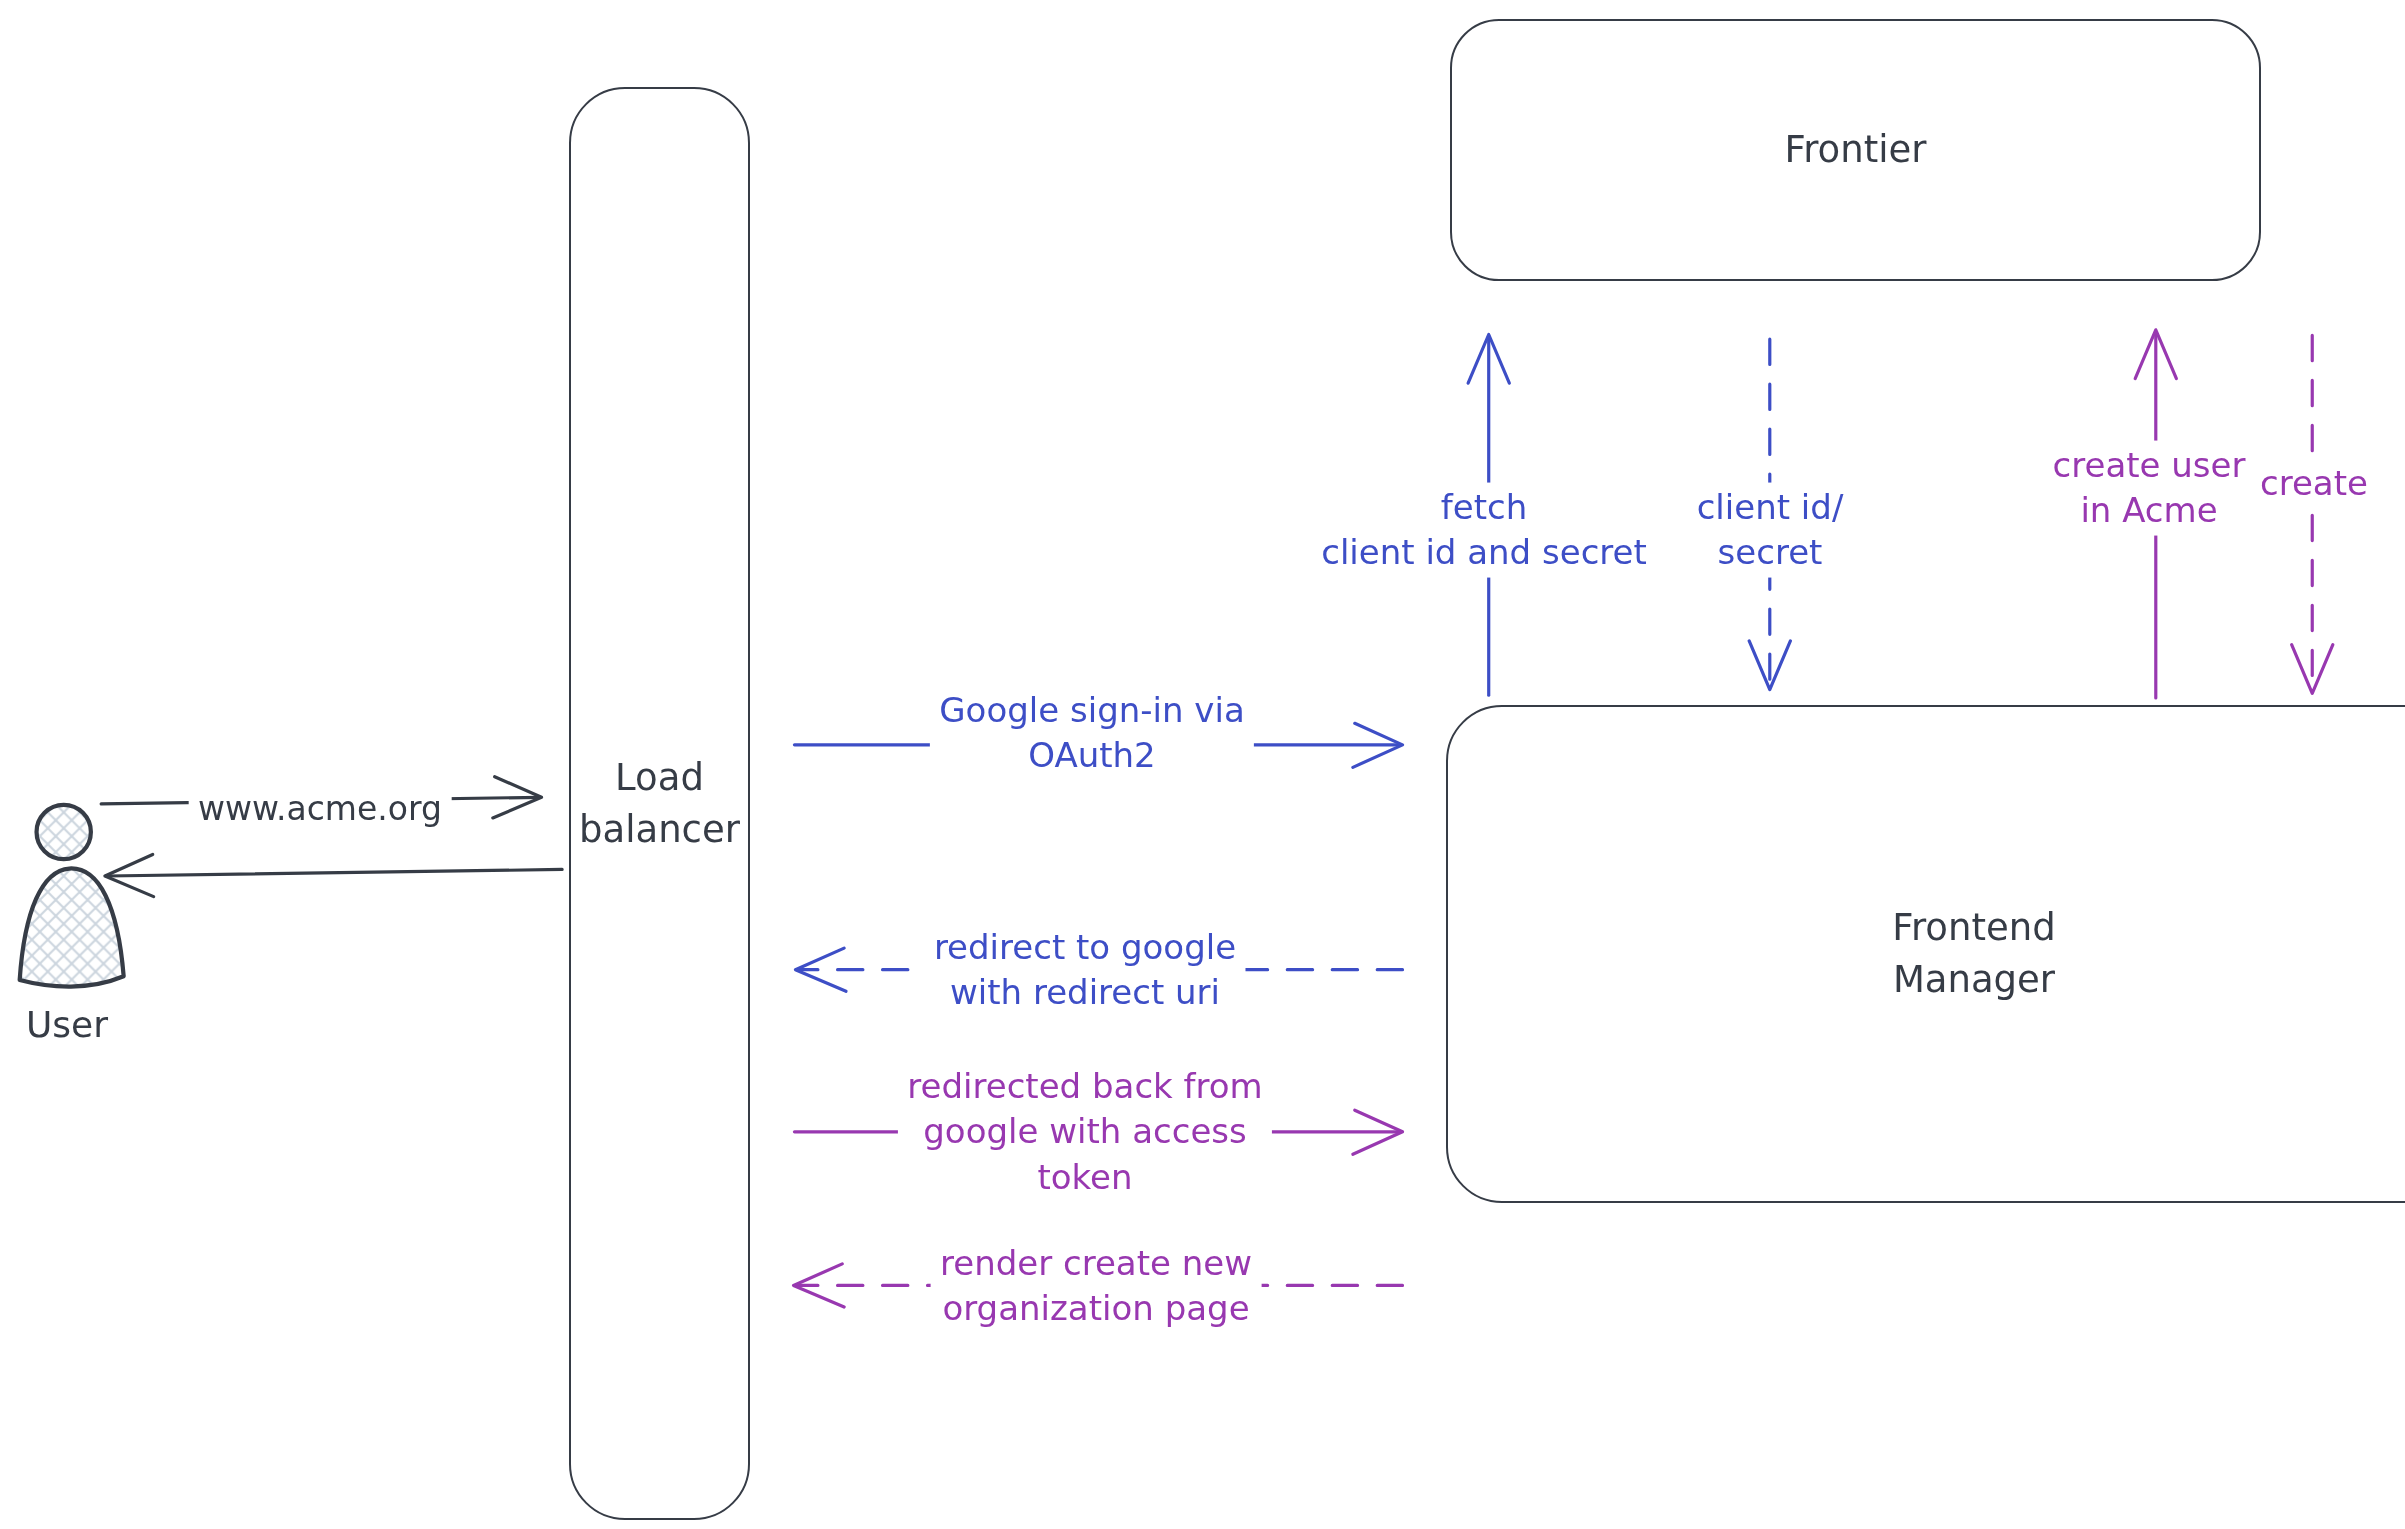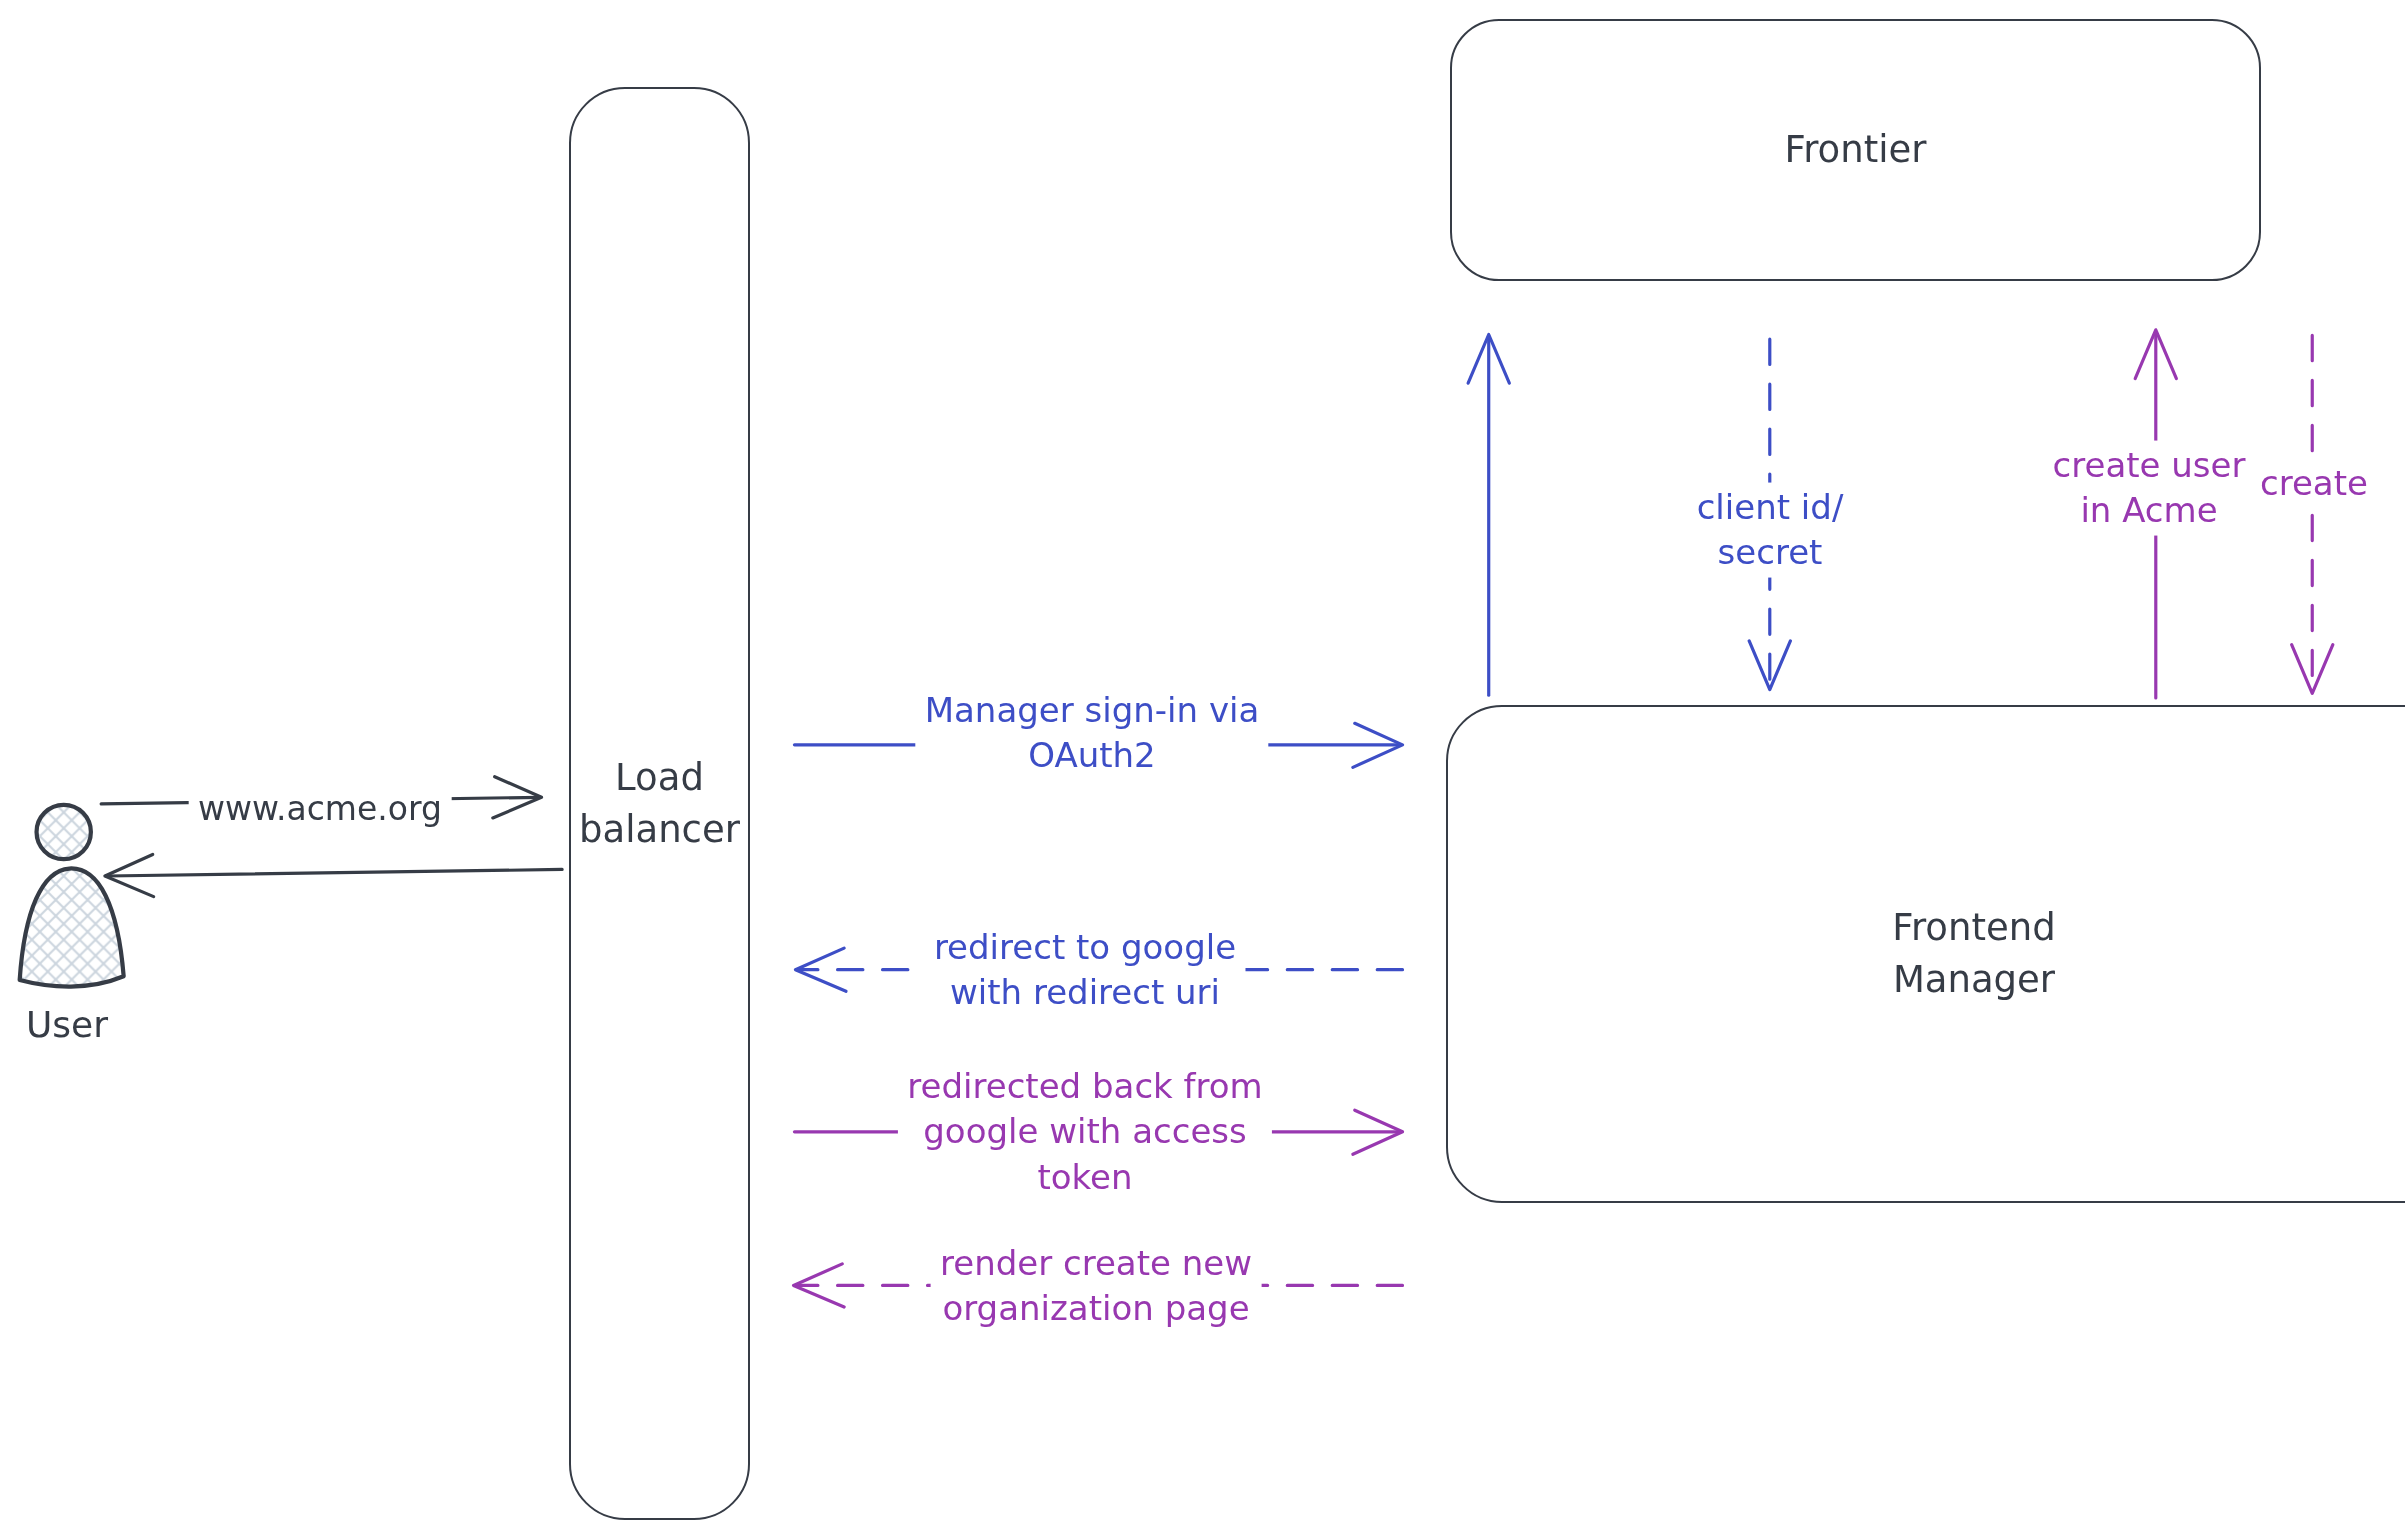--- a/index.html
+++ b/index.html
@@ -129,33 +129,35 @@
 
   <div class="node" id="node-frontend-manager">
     <span>Frontend
 Manager</span>
   </div>
 
   <div class="edge-label ink-t" id="label-user">User</div>
 
   <div class="edge-label ink-t" id="label-www">www.acme.org</div>
 
-  <div class="edge-label blue-t" id="label-google-signin">Manager sign-in via
+  <div class="edge-label blue-t" id="label-google-signin">Google sign-in via
 OAuth2</div>
 
   <div class="edge-label blue-t" id="label-redirect-google">redirect to google
 with redirect uri</div>
 
   <div class="edge-label purple-t" id="label-redirected-back">redirected back from
 google with access
 token</div>
 
   <div class="edge-label purple-t" id="label-render-org">render create new
 organization page</div>
 
+  <div class="edge-label blue-t" id="label-fetch">fetch
+client id and secret</div>
 
   <div class="edge-label blue-t" id="label-client-id-secret">client id/
 secret</div>
 
   <div class="edge-label purple-t" id="label-create-user">create user
 in Acme</div>
 
   <div class="edge-label purple-t" id="label-success">create</div>
 
 </div>

